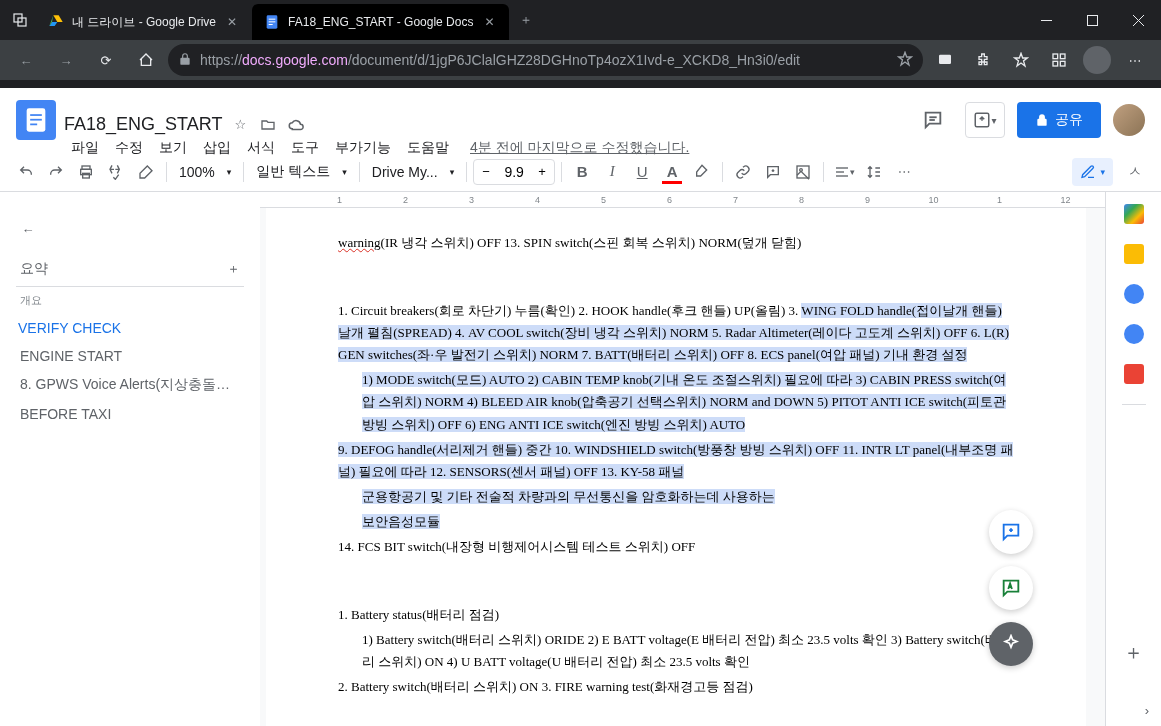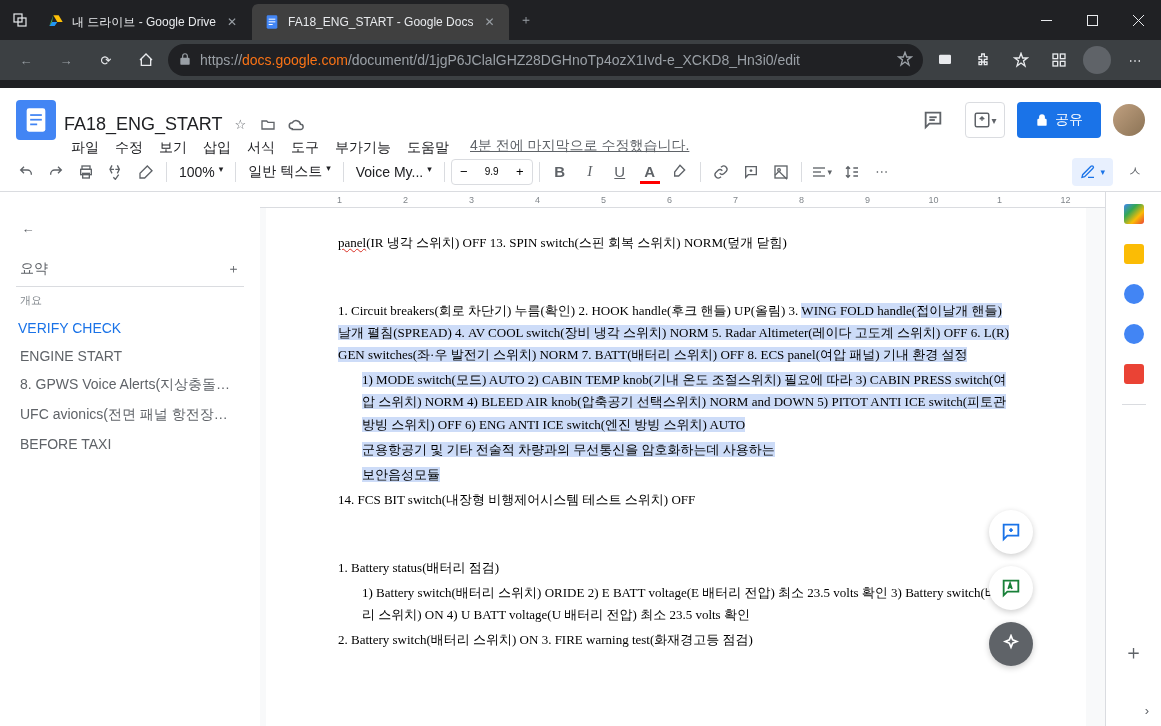--- a/index.html
+++ b/index.html
@@ -4,67 +4,67 @@
 <style>
 * { margin: 0; padding: 0; box-sizing: border-box; }
 body { font-family: "Segoe UI", Arial, sans-serif; font-size: 13px; overflow: hidden; background: #fff; }
 
 
 .titlebar { background: #202124; height: 40px; display: flex; align-items: center; color: #e8eaed; }
 .titlebar-left { display: flex; align-items: center; gap: 8px; padding-left: 12px; }
 .window-icon { width: 16px; height: 16px; display: flex; align-items: center; justify-content: center; }
 .tabs { display: flex; height: 40px; margin-left: 8px; }
 .tab { display: flex; align-items: center; padding: 0 12px; height: 36px; margin-top: 4px; border-radius: 6px 6px 0 0; gap: 8px; position: relative; color: #e8eaed; font-size: 12px; min-width: 200px; }
-.tab.active { background: #404040; }
+.tab.active { background: #000000; }
 .tab .favicon { width: 16px; height: 16px; flex-shrink: 0; }
 .tab .tab-title { white-space: nowrap; overflow: hidden; text-overflow: ellipsis; flex: 1; }
 .tab .tab-close { width: 16px; height: 16px; display: flex; align-items: center; justify-content: center; color: #9aa0a6; }
 .tab-add { display: flex; align-items: center; padding: 0 10px; color: #9aa0a6; }
 .win-controls { margin-left: auto; display: flex; }
 .win-btn { width: 46px; height: 40px; display: flex; align-items: center; justify-content: center; color: #e8eaed; }
 
 
 .addressbar { background: #3c4043; height: 40px; display: flex; align-items: center; padding: 0 8px; gap: 4px; color: #e8eaed; }
 .addr-btn { width: 36px; height: 32px; display: flex; align-items: center; justify-content: center; color: #9aa0a6; border-radius: 4px; }
 .addr-btn.enabled { color: #e8eaed; }
 .url-box { flex: 1; background: #202124; border-radius: 16px; height: 32px; display: flex; align-items: center; padding: 0 10px; gap: 8px; color: #9aa0a6; font-size: 14px; }
 .url-box .lock { color: #9aa0a6; }
 .url-text { flex: 1; white-space: nowrap; overflow: hidden; }
-.url-text .host { color: #f97316; }
+.url-text .host { color: #f0abfc; }
 .addr-right { display: flex; gap: 2px; }
 .avatar-circle { width: 28px; height: 28px; border-radius: 50%; background: #5f6368; }
 
 
 .bookmarks { background: #202124; height: 8px; }
 
 
 .app-header { background: #fff; height: 64px; display: flex; align-items: center; padding: 0 16px; border-bottom: none; }
 .docs-logo { width: 40px; height: 40px; background: #4285f4; border-radius: 4px; display: flex; align-items: center; justify-content: center; margin-right: 8px; }
 .docs-logo-inner { width: 28px; height: 28px; }
 .title-area { display: flex; flex-direction: column; flex: 1; }
 .title-row { display: flex; align-items: center; gap: 8px; margin-top: 33px; }
 .doc-title { font-size: 18px; color: #202124; }
 .title-icon { width: 20px; height: 20px; color: #5f6368; display: flex; align-items: center; justify-content: center; }
-.menubar { display: flex; gap: 2px; margin-top: 2px; align-items: flex-start; }
+.menubar { display: flex; gap: 2px; margin-top: 2px; align-items: center; }
 .menu-item { padding: 2px 7px; font-size: 14px; color: #202124; border-radius: 4px; }
 .last-edit { text-decoration: underline; color: #5f6368; font-size: 14px; margin-left: 12px; }
 .header-right { display: flex; align-items: center; gap: 12px; }
 .hdr-icon-btn { width: 40px; height: 40px; display: flex; align-items: center; justify-content: center; color: #5f6368; border-radius: 50%; }
 .present-btn { width: 40px; height: 36px; border: 1px solid #dadce0; border-radius: 4px; display: flex; align-items: center; justify-content: center; color: #5f6368; }
 .share-btn { background: #1a73e8; color: #fff; height: 36px; padding: 0 18px; border-radius: 4px; display: flex; align-items: center; gap: 6px; font-size: 14px; font-weight: 500; }
 .user-avatar { width: 32px; height: 32px; border-radius: 50%; background: linear-gradient(135deg, #c0a080, #8b7355); }
 
 
 .toolbar { background: #fff; height: 40px; display: flex; align-items: center; padding: 0 12px; gap: 2px; border-bottom: 1px solid #dadce0; }
 .tb-btn { height: 28px; min-width: 28px; display: flex; align-items: center; justify-content: center; color: #5f6368; border-radius: 4px; padding: 0 2px; }
 .tb-sep { width: 1px; height: 20px; background: #dadce0; margin: 0 4px; }
-.tb-dropdown { display: flex; align-items: flex-start; gap: 4px; padding: 0 6px; font-size: 14px; color: #202124; }
+.tb-dropdown { display: flex; align-items: center; gap: 12px; padding: 0 6px; font-size: 14px; color: #202124; }
 .tb-fontsize { display: flex; align-items: center; border: 1px solid #dadce0; border-radius: 4px; }
 .tb-fontsize .fs-btn { width: 24px; height: 24px; display: flex; align-items: center; justify-content: center; }
-.tb-fontsize .fs-val { width: 32px; text-align: center; font-size: 10px; }
+.tb-fontsize .fs-val { width: 32px; text-align: center; font-size: 14px; }
 .tb-color-A { position: relative; font-weight: bold; font-size: 15px; }
 .tb-color-A::after { content: ""; position: absolute; bottom: 2px; left: 4px; right: 4px; height: 3px; background: #ff0000; }
 .tb-right { margin-left: auto; display: flex; gap: 8px; align-items: center; }
 .edit-mode { background: #e8f0fe; height: 28px; border-radius: 4px; padding: 0 8px; display: flex; align-items: center; color: #1a73e8; gap: 4px; }
 
 
 .main { display: flex; height: calc(726px - 40px - 40px - 8px - 64px - 40px); }
 
 
 .sidebar { width: 260px; background: #fff; border-right: none; display: flex; flex-direction: column; padding: 16px 0; position: relative; }
@@ -307,21 +307,21 @@
       <span>100%</span> 
       <span style="font-size:9px">▾</span>
     </div>
   <div class="tb-sep"></div>
   <div class="tb-dropdown">
       <span>일반 텍스트</span> 
       <span style="font-size:9px">▾</span>
     </div>
   <div class="tb-sep"></div>
   <div class="tb-dropdown">
-      <span>Voice My...</span> 
+      <span>Drive My...</span> 
       <span style="font-size:9px">▾</span>
     </div>
   <div class="tb-sep"></div>
   <div class="tb-fontsize">
     <div class="fs-btn">−</div>
     <div class="fs-val">9.9</div>
     <div class="fs-btn">+</div>
   </div>
   <div class="tb-sep"></div>
   <div class="tb-btn" style="font-weight:bold;font-size:15px">B</div>
@@ -383,21 +383,20 @@
     <div class="sidebar-back">←</div>
     <div class="sidebar-section">
       <span class="sidebar-section-title">요약</span>
       <span class="sidebar-add">＋</span>
     </div>
     <div class="sidebar-sep"></div>
     <div class="outline-item small">개요</div>
     <div class="outline-item active">VERIFY CHECK</div>
     <div class="outline-item">ENGINE START</div>
     <div class="outline-item">8. GPWS Voice Alerts(지상충돌…</div>
-    <div class="outline-item">UFC avionics(전면 패널 항전장비…</div>
     <div class="outline-item">BEFORE TAXI</div>
   </div>
 
   <div class="doc-area">
     <div class="ruler" id="ruler">
         <span class="ruler-mark"></span>
         <span class="ruler-mark">1</span>
         <span class="ruler-mark"></span>
         <span class="ruler-mark">2</span>
         <span class="ruler-mark"></span>
@@ -422,24 +421,25 @@
         <span class="ruler-mark">12</span>
         <span class="ruler-mark"></span>
         <span class="ruler-mark"></span>
         <span class="ruler-mark"></span>
         <span class="ruler-mark"></span>
         <span class="ruler-mark"></span>
         <span class="ruler-mark"></span>
         <span class="ruler-mark"></span>
       </div>
     <div class="page">
-      <p><span class="ul">panel</span><span>(IR 냉각 스위치) OFF 13. SPIN switch(스핀 회복 스위치) NORM(덮개 닫힘)</span></p>
+      <p><span class="ul">warning</span><span>(IR 냉각 스위치) OFF 13. SPIN switch(스핀 회복 스위치) NORM(덮개 닫힘)</span></p>
       <p style="height:40px"></p>
       <p><span>1. Circuit breakers(회로 차단기) 누름(확인) 2. HOOK handle(후크 핸들) UP(올림) 3. </span><span class="hl">WING FOLD handle(접이날개 핸들) 날개 펼침(SPREAD) 4. AV COOL switch(장비 냉각 스위치) NORM 5. Radar Altimeter(레이다 고도계 스위치) OFF 6. L(R) GEN switches(좌·우 발전기 스위치) NORM 7. BATT(배터리 스위치) OFF 8. ECS panel(여압 패널) 기내 환경 설정</span></p>
       <p class="indent"><span class="hl">1) MODE switch(모드) AUTO 2) CABIN TEMP knob(기내 온도 조절스위치) 필요에 따라 3) CABIN PRESS switch(여압 스위치) NORM 4) BLEED AIR knob(압축공기 선택스위치) NORM and DOWN 5) PITOT ANTI ICE switch(피토관 방빙 스위치) OFF 6) ENG ANTI ICE switch(엔진 방빙 스위치) AUTO</span></p>
+      <p><span class="hl">9. DEFOG handle(서리제거 핸들) 중간 10. WINDSHIELD switch(방풍창 방빙 스위치) OFF 11. INTR LT panel(내부조명 패널) 필요에 따라 12. SENSORS(센서 패널) OFF 13. KY-58 패널</span></p>
       <p class="indent"><span class="hl">군용항공기 및 기타 전술적 차량과의 무선통신을 암호화하는데 사용하는</span></p>
       <p class="indent"><span class="hl">보안음성모듈</span></p>
       <p>14. FCS BIT switch(내장형 비행제어시스템 테스트 스위치) OFF</p>
       <p style="height:40px"></p>
       <p>1. Battery status(배터리 점검)</p>
       <p class="indent">1) Battery switch(배터리 스위치) ORIDE 2) E BATT voltage(E 배터리 전압) 최소 23.5 volts 확인 3) Battery switch(배터리 스위치) ON 4) U BATT voltage(U 배터리 전압) 최소 23.5 volts 확인</p>
       <p>2. Battery switch(배터리 스위치) ON 3. FIRE warning test(화재경고등 점검)</p>
     </div>
     <div class="fab-area">
       <div class="fab">

